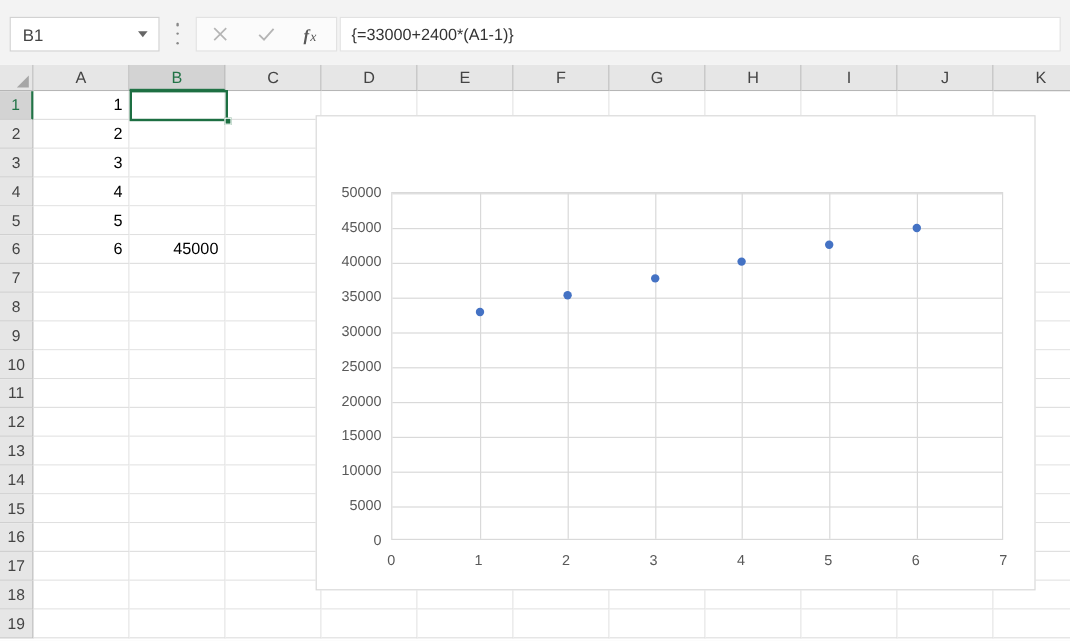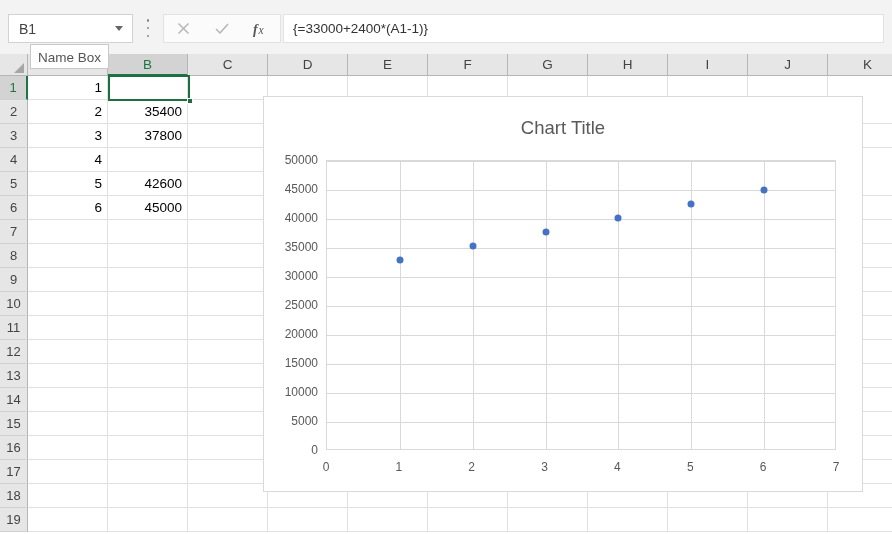--- a/index.html
+++ b/index.html
@@ -122,23 +122,20 @@
           <text x="1" y="13" font-family="Liberation Serif, serif" font-size="14" font-style="italic" font-weight="bold" fill="#585858">f</text>
           <text x="6.5" y="13" font-family="Liberation Serif, serif" font-size="11.5" font-style="italic" fill="#585858">x</text>
         </svg>
       </div>
     </div>
 
     <div class="fbox">
       <span>{=33000+2400*(A1-1)}</span>
     </div>
 
-    <div class="tooltip">
-      <span>Name Box</span>
-    </div>
   </div>
 
   <div class="grid">
     <div class="corner"></div>
     <div class="colhdr-row" id="colhdrs">
         <div class="colhdr" style="width: 80px;">
           <span>A</span>
         </div>
         <div class="colhdr sel" style="width: 80px;">
           <span>B</span>
@@ -242,40 +239,34 @@
           <div class="cell" style="width: 80px; height: 24px;"></div>
           <div class="cell" style="width: 80px; height: 24px;"></div>
           <div class="cell" style="width: 80px; height: 24px;"></div>
           <div class="cell" style="width: 80px; height: 24px;"></div>
           <div class="cell" style="width: 80px; height: 24px;"></div>
         </div>
         <div class="crow">
           <div class="cell" style="width: 80px; height: 24px;">
             <span>2</span>
           </div>
-          <div class="cell" style="width: 80px; height: 24px;">
-            <span>35400</span>
-          </div>
           <div class="cell" style="width: 80px; height: 24px;"></div>
           <div class="cell" style="width: 80px; height: 24px;"></div>
           <div class="cell" style="width: 80px; height: 24px;"></div>
           <div class="cell" style="width: 80px; height: 24px;"></div>
           <div class="cell" style="width: 80px; height: 24px;"></div>
           <div class="cell" style="width: 80px; height: 24px;"></div>
           <div class="cell" style="width: 80px; height: 24px;"></div>
           <div class="cell" style="width: 80px; height: 24px;"></div>
           <div class="cell" style="width: 80px; height: 24px;"></div>
         </div>
         <div class="crow">
           <div class="cell" style="width: 80px; height: 24px;">
             <span>3</span>
           </div>
-          <div class="cell" style="width: 80px; height: 24px;">
-            <span>37800</span>
-          </div>
           <div class="cell" style="width: 80px; height: 24px;"></div>
           <div class="cell" style="width: 80px; height: 24px;"></div>
           <div class="cell" style="width: 80px; height: 24px;"></div>
           <div class="cell" style="width: 80px; height: 24px;"></div>
           <div class="cell" style="width: 80px; height: 24px;"></div>
           <div class="cell" style="width: 80px; height: 24px;"></div>
           <div class="cell" style="width: 80px; height: 24px;"></div>
           <div class="cell" style="width: 80px; height: 24px;"></div>
           <div class="cell" style="width: 80px; height: 24px;"></div>
         </div>
@@ -289,23 +280,20 @@
           <div class="cell" style="width: 80px; height: 24px;"></div>
           <div class="cell" style="width: 80px; height: 24px;"></div>
           <div class="cell" style="width: 80px; height: 24px;"></div>
           <div class="cell" style="width: 80px; height: 24px;"></div>
           <div class="cell" style="width: 80px; height: 24px;"></div>
           <div class="cell" style="width: 80px; height: 24px;"></div>
         </div>
         <div class="crow">
           <div class="cell" style="width: 80px; height: 24px;">
             <span>5</span>
-          </div>
-          <div class="cell" style="width: 80px; height: 24px;">
-            <span>42600</span>
           </div>
           <div class="cell" style="width: 80px; height: 24px;"></div>
           <div class="cell" style="width: 80px; height: 24px;"></div>
           <div class="cell" style="width: 80px; height: 24px;"></div>
           <div class="cell" style="width: 80px; height: 24px;"></div>
           <div class="cell" style="width: 80px; height: 24px;"></div>
           <div class="cell" style="width: 80px; height: 24px;"></div>
           <div class="cell" style="width: 80px; height: 24px;"></div>
           <div class="cell" style="width: 80px; height: 24px;"></div>
           <div class="cell" style="width: 80px; height: 24px;"></div>
@@ -494,21 +482,20 @@
           <div class="cell" style="width: 80px; height: 24px;"></div>
           <div class="cell" style="width: 80px; height: 24px;"></div>
           <div class="cell" style="width: 80px; height: 24px;"></div>
           <div class="cell" style="width: 80px; height: 24px;"></div>
         </div>
       </div>
     <div class="selbox" id="selbox" style="left: 108px; top: 21px; width: 82px; height: 26px;"></div>
     <div class="fillhandle" id="fillhandle" style="left: 187px; top: 44px;"></div>
 
     <div class="chart" id="chart" style="left: 263px; top: 42px; width: 600px; height: 396px;">
-      <div class="chart-title" id="chartTitle" style="top: 20px;">Chart Title</div>
       <div class="plot" id="plot" style="left: 62px; top: 63px; width: 510px; height: 290px;">
           <div class="gl-h" style="top: 261px;"></div>
           <div class="gl-h" style="top: 232px;"></div>
           <div class="gl-h" style="top: 203px;"></div>
           <div class="gl-h" style="top: 174px;"></div>
           <div class="gl-h" style="top: 145px;"></div>
           <div class="gl-h" style="top: 116px;"></div>
           <div class="gl-h" style="top: 87px;"></div>
           <div class="gl-h" style="top: 58px;"></div>
           <div class="gl-h" style="top: 29px;"></div>

